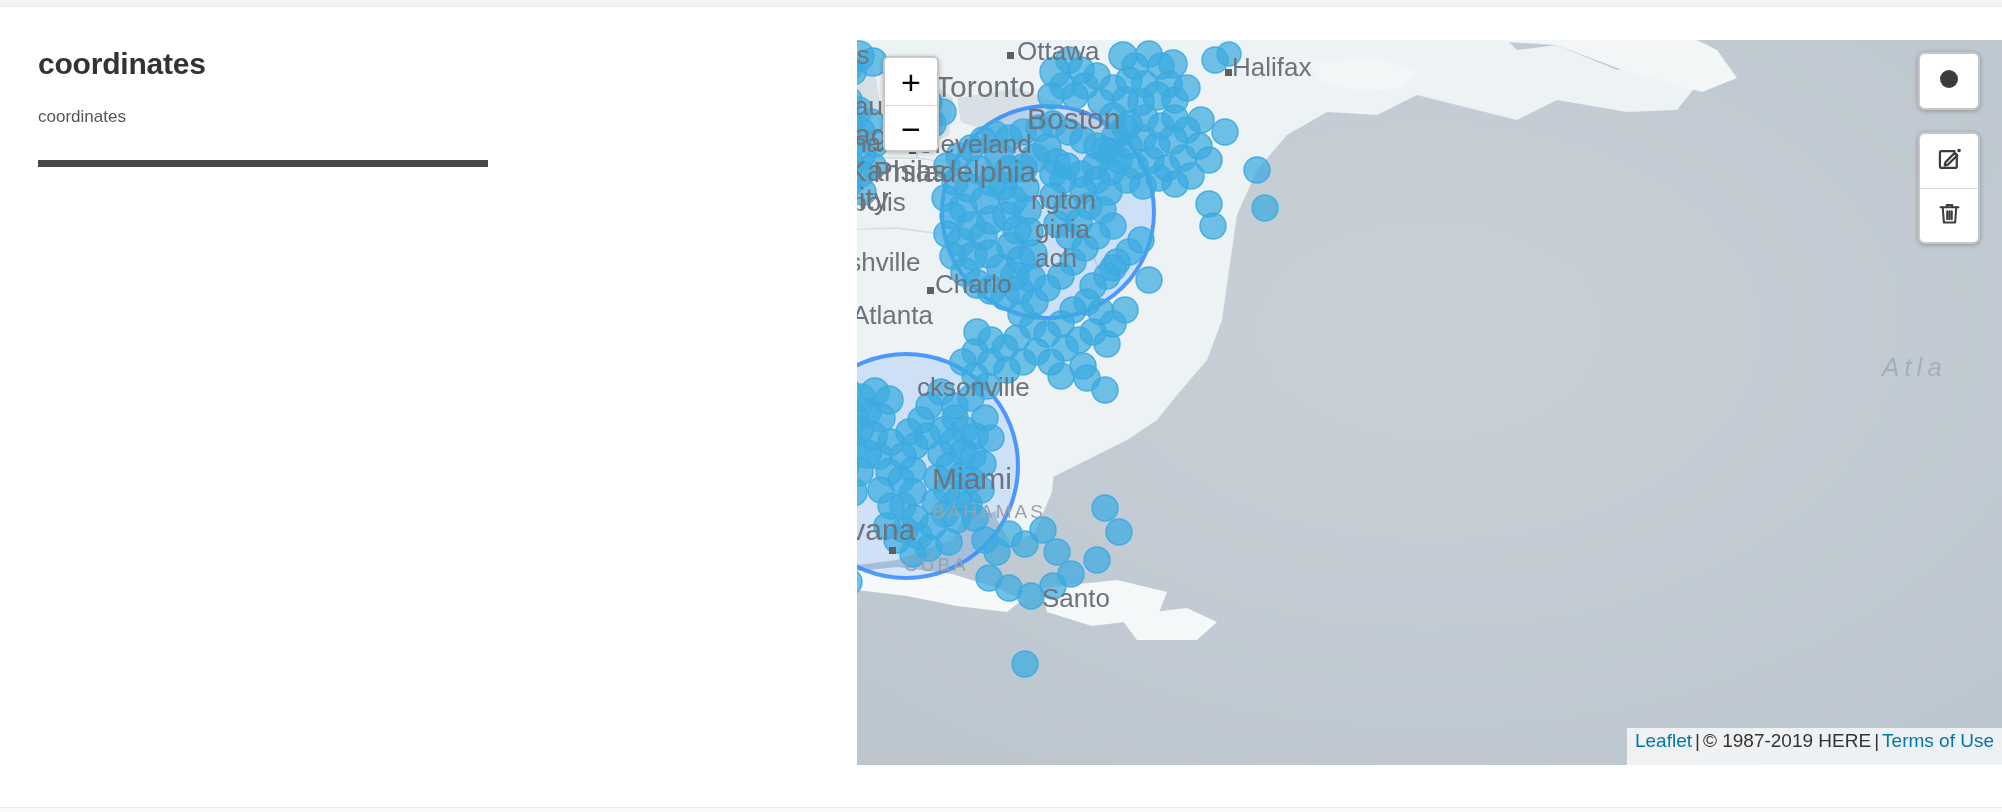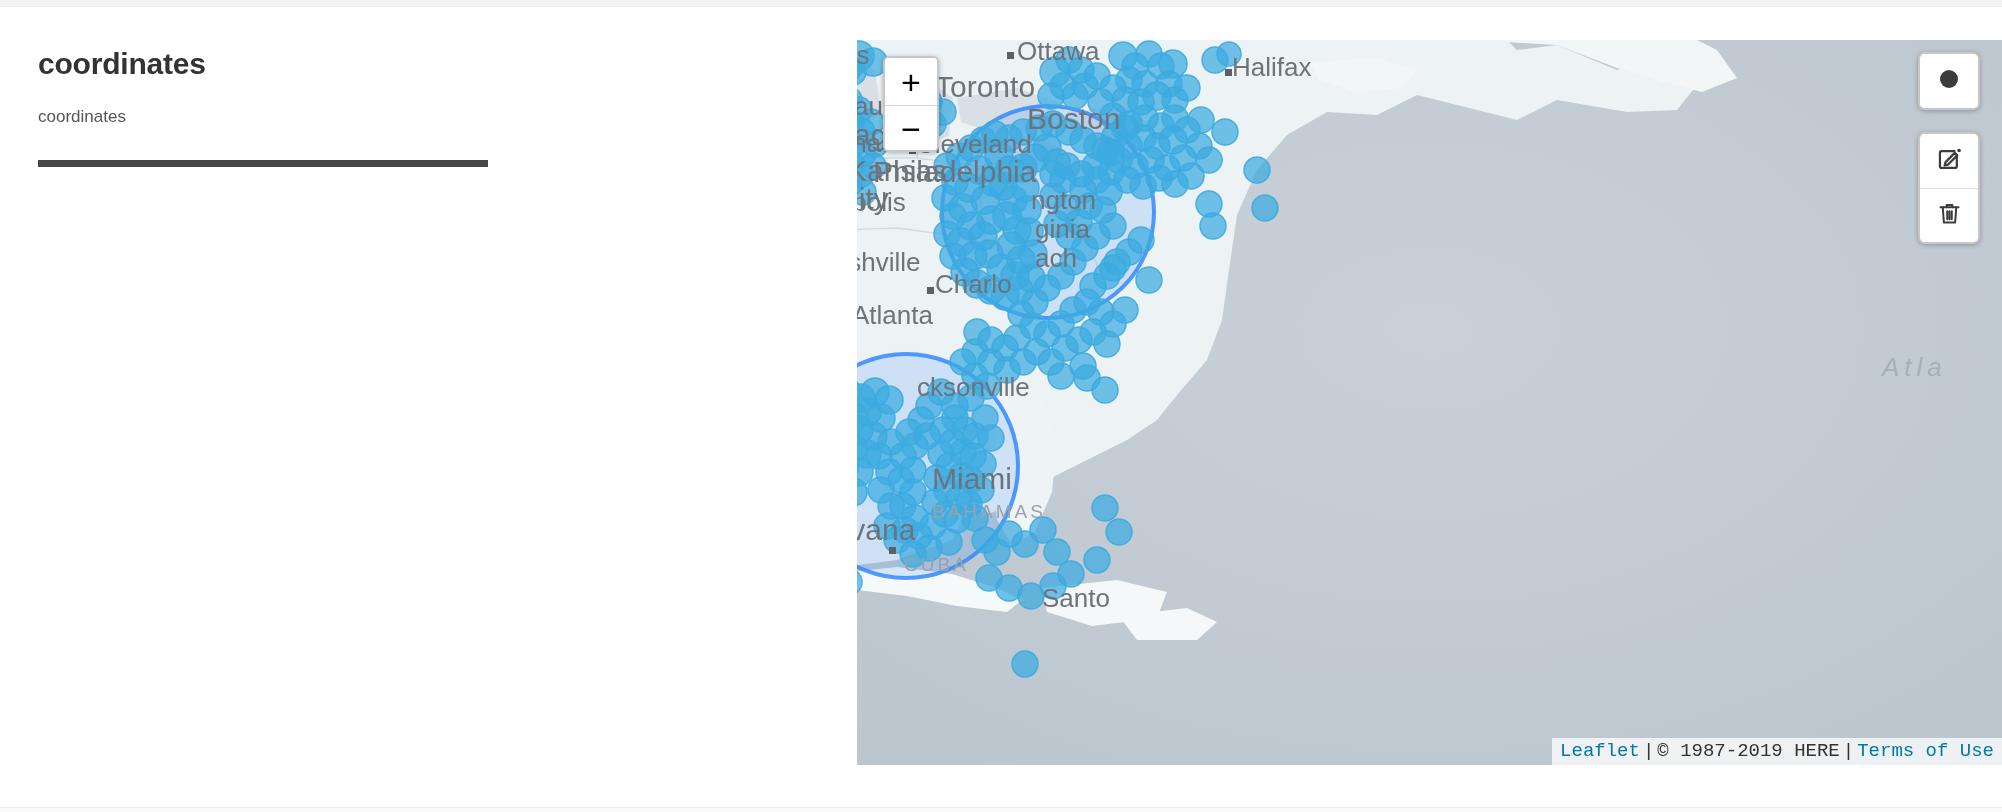--- a/index.html
+++ b/index.html
@@ -88,23 +88,23 @@
     width: 100%; height: 54px;
     display: flex; align-items: center; justify-content: center;
     background: #ffffff;
   }
   .gm-btn + .gm-btn { border-top: 1px solid #dcdcdc; }
 
   
   .attribution {
     position: absolute; right: 0; bottom: 0; z-index: 40;
     background: rgba(255,255,255,0.75);
-    padding: 2px 8px 3px 8px;
+    padding: 2px 8px 13px 8px;
     font-size: 19px; color: #333333;
-    font-family: Liberation Mono, monospace;
+    font-family: Liberation Sans, sans-serif;
     white-space: nowrap;
   }
   .attribution a { color: #0078A8; text-decoration: none; }
   .attribution .sep { color: #333; margin: 0 3px; }
 
   
   .lbl { fill: #6e7379; font-family: "Liberation Sans", sans-serif; }
   .lbl-city { font-size: 26px; }
   .lbl-city-lg { font-size: 30px; }
   .lbl-country { font-size: 19px; letter-spacing: 3px; fill: #9aa2a9; }

